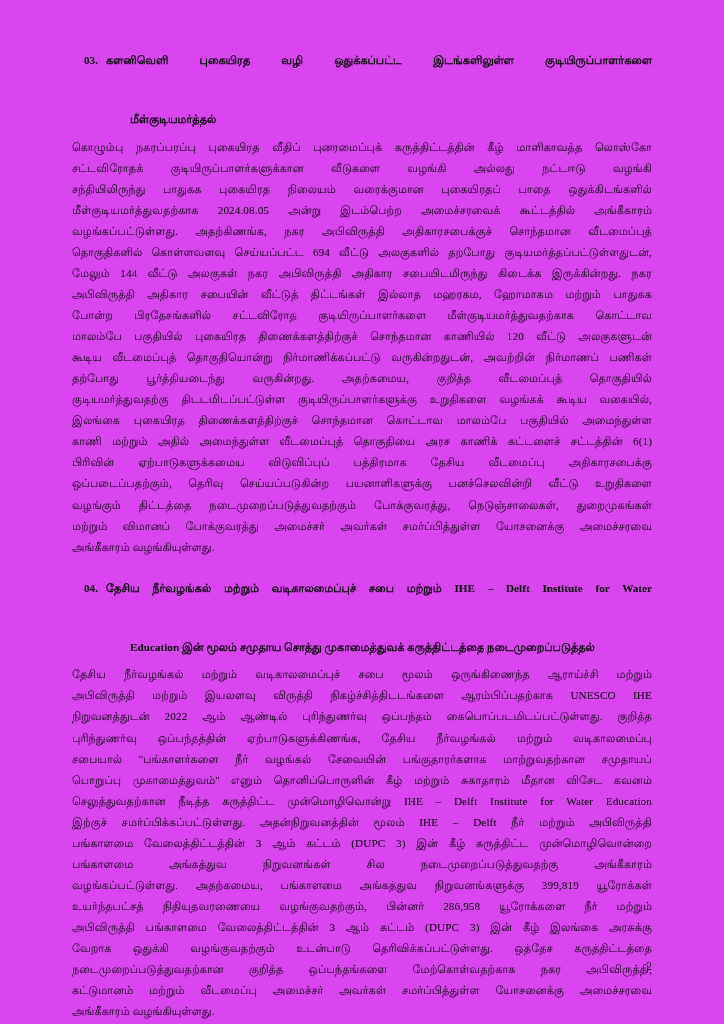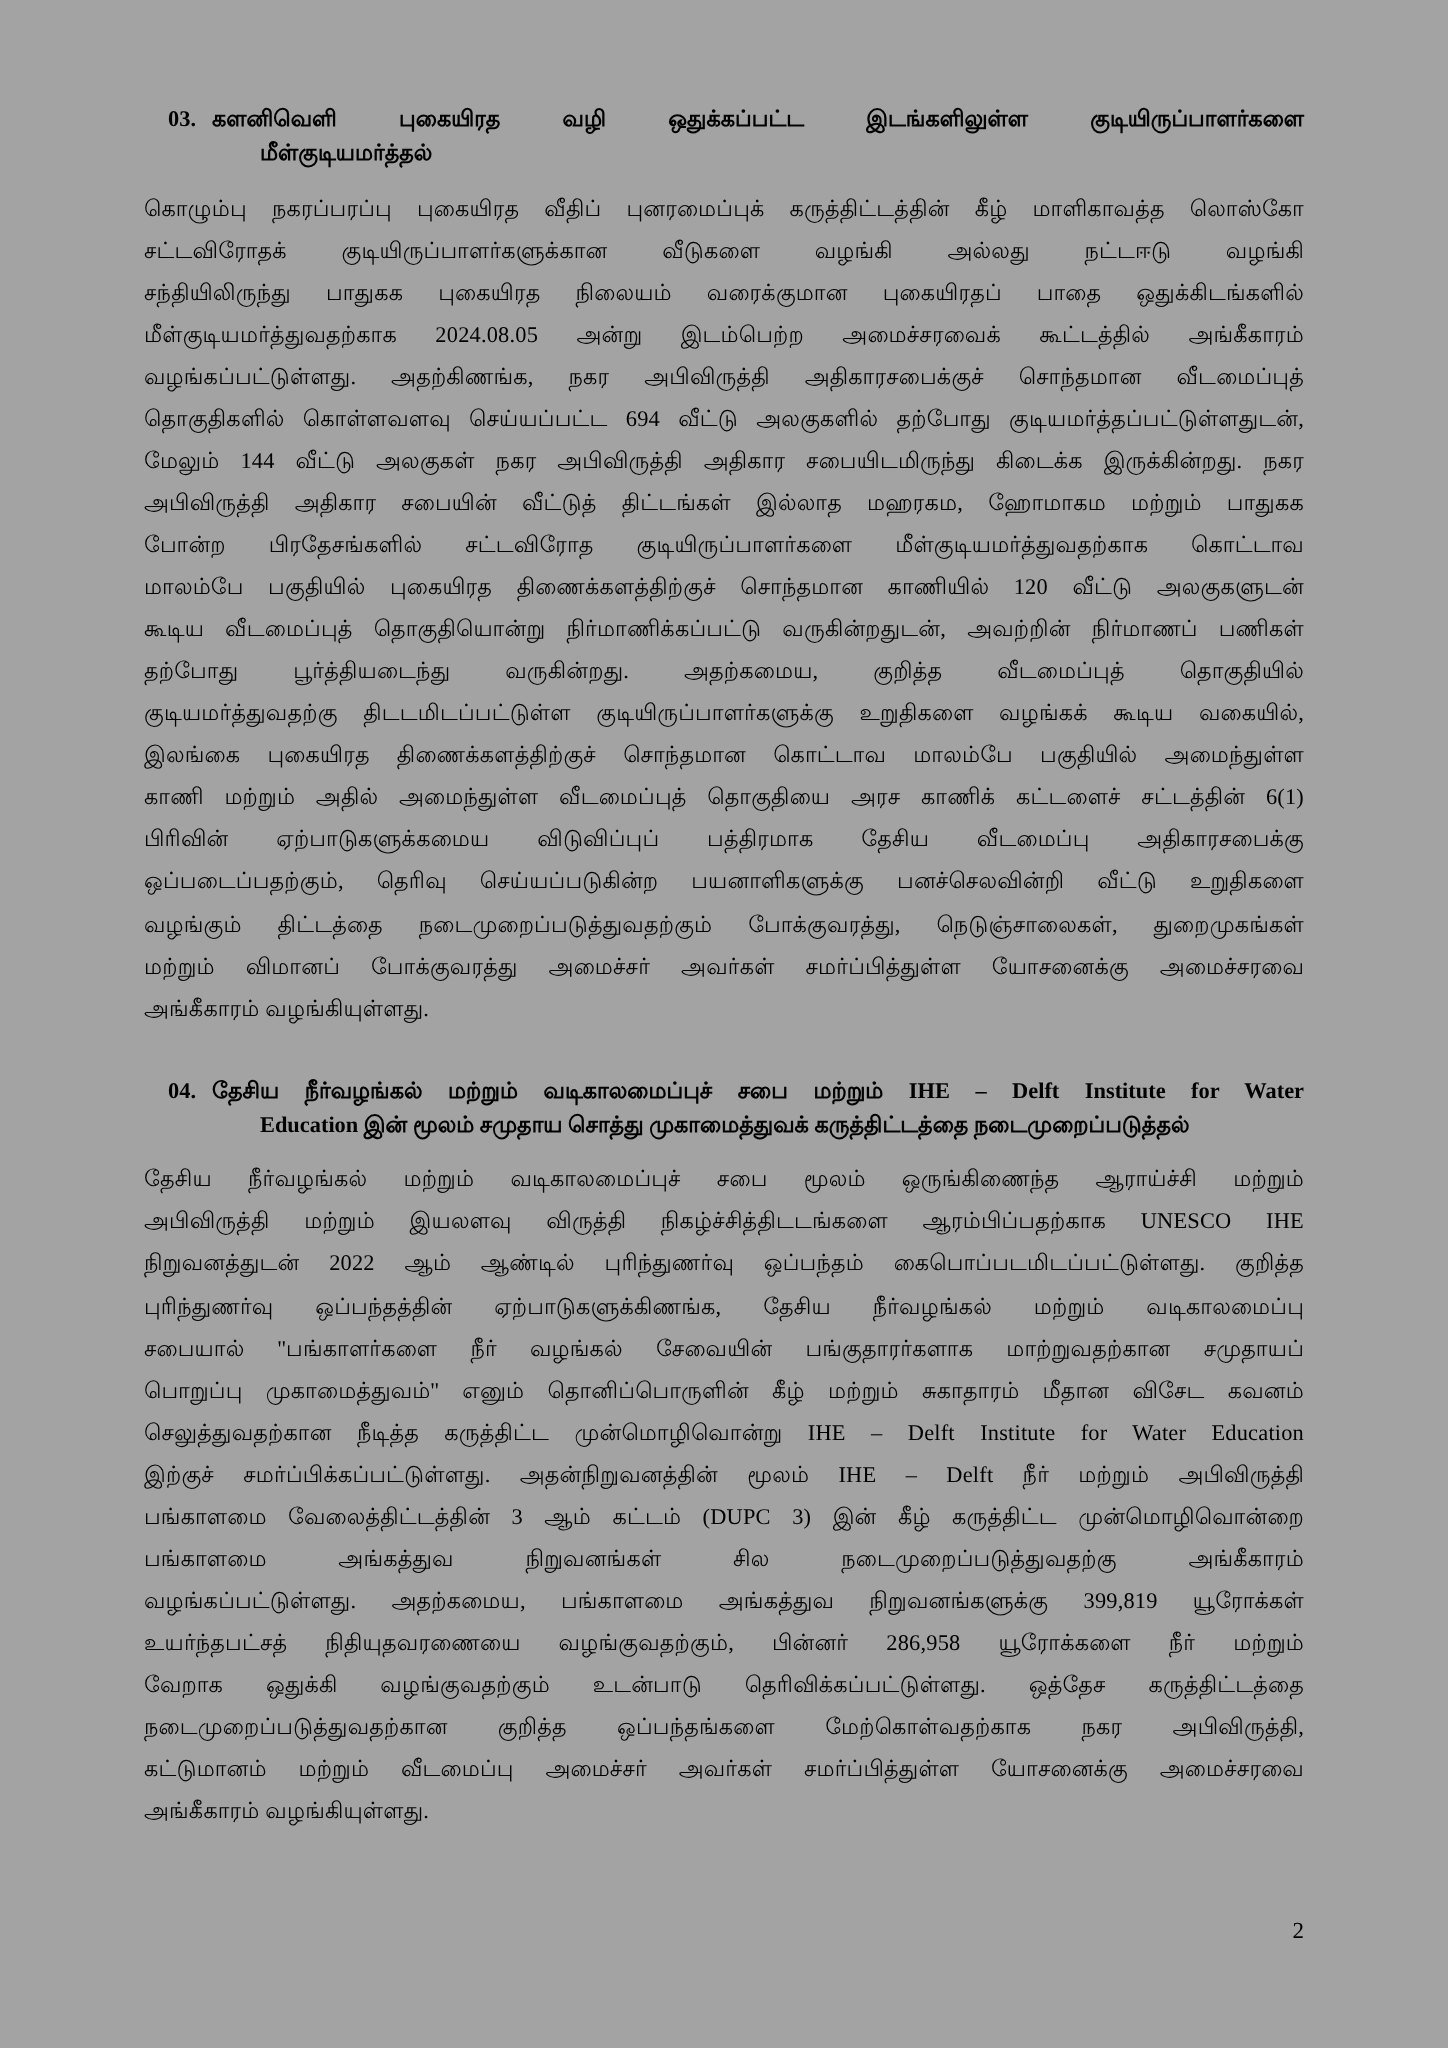--- a/index.html
+++ b/index.html
@@ -12,21 +12,21 @@
     height: 1024px;
     font-family: "Liberation Serif", serif;
     color: #000000;
     position: relative;
     overflow: hidden;
   }
   .page {
     position: relative;
     width: 724px;
     height: 1024px;
-    background: #a3a3a3;
+    background: #d946ef;
     box-sizing: border-box;
     padding: 52px 72px 40px 72px;
   }
   .item {
     margin-bottom: 6px;
   }
   .item-heading {
     display: flex;
     font-weight: bold;
     font-size: 11.2px;
@@ -55,20 +55,21 @@
   .heading-line.justify {
     text-align: justify;
     text-align-last: justify;
     font-family: Liberation Serif, serif;
   }
   .heading-line.left {
     text-align: left;
   }
   .heading-line.center-indent {
     padding-left: 24px;
+    margin-top: 42px;
   }
   .body-para {
     font-size: 11.2px;
     line-height: 1.88;
     text-align: justify;
     text-align-last: left;
     margin: 0 0 6px 0;
     letter-spacing: 0.1px;
     font-family: Liberation Serif, serif;
   }
@@ -146,20 +147,21 @@
       <span class="justified-line">நிறுவனத்துடன் 2022 ஆம் ஆண்டில் புரிந்துணர்வு ஒப்பந்தம் கைபொப்படமிடப்பட்டுள்ளது. குறித்த</span>
       <span class="justified-line">புரிந்துணர்வு ஒப்பந்தத்தின் ஏற்பாடுகளுக்கிணங்க, தேசிய நீர்வழங்கல் மற்றும் வடிகாலமைப்பு</span>
       <span class="justified-line">சபையால் ''பங்காளர்களை நீர் வழங்கல் சேவையின் பங்குதாரர்களாக மாற்றுவதற்கான சமுதாயப்</span>
       <span class="justified-line">பொறுப்பு முகாமைத்துவம்'' எனும் தொனிப்பொருளின் கீழ் மற்றும் சுகாதாரம் மீதான விசேட கவனம்</span>
       <span class="justified-line">செலுத்துவதற்கான நீடித்த கருத்திட்ட முன்மொழிவொன்று  IHE – Delft Institute for Water Education</span>
       <span class="justified-line">இற்குச் சமர்ப்பிக்கப்பட்டுள்ளது. அதன்நிறுவனத்தின் மூலம்  IHE – Delft நீர் மற்றும் அபிவிருத்தி</span>
       <span class="justified-line">பங்காளமை வேலைத்திட்டத்தின் 3 ஆம் கட்டம் (DUPC 3) இன் கீழ் கருத்திட்ட முன்மொழிவொன்றை</span>
       <span class="justified-line">பங்காளமை அங்கத்துவ நிறுவனங்கள் சில நடைமுறைப்படுத்துவதற்கு அங்கீகாரம்</span>
       <span class="justified-line">வழங்கப்பட்டுள்ளது. அதற்கமைய, பங்காளமை அங்கத்துவ நிறுவனங்களுக்கு 399,819 யூரோக்கள்</span>
       <span class="justified-line">உயர்ந்தபட்சத் நிதியுதவரணையை வழங்குவதற்கும், பின்னர் 286,958 யூரோக்களை நீர் மற்றும்</span>
+      <span class="justified-line">அபிவிருத்தி பங்காளமை வேலைத்திட்டத்தின் 3 ஆம் கட்டம் (DUPC 3) இன் கீழ் இலங்கை அரசுக்கு</span>
       <span class="justified-line">வேறாக ஒதுக்கி வழங்குவதற்கும் உடன்பாடு தெரிவிக்கப்பட்டுள்ளது. ஒத்தேச கருத்திட்டத்தை</span>
       <span class="justified-line">நடைமுறைப்படுத்துவதற்கான குறித்த ஒப்பந்தங்களை மேற்கொள்வதற்காக நகர அபிவிருத்தி,</span>
       <span class="justified-line">கட்டுமானம் மற்றும் வீடமைப்பு அமைச்சர் அவர்கள் சமர்ப்பித்துள்ள யோசனைக்கு அமைச்சரவை</span>
       <span class="last-line">அங்கீகாரம் வழங்கியுள்ளது.</span>
     </p>
   </div>
 
   <div class="page-number">2</div>
 </div>
 

